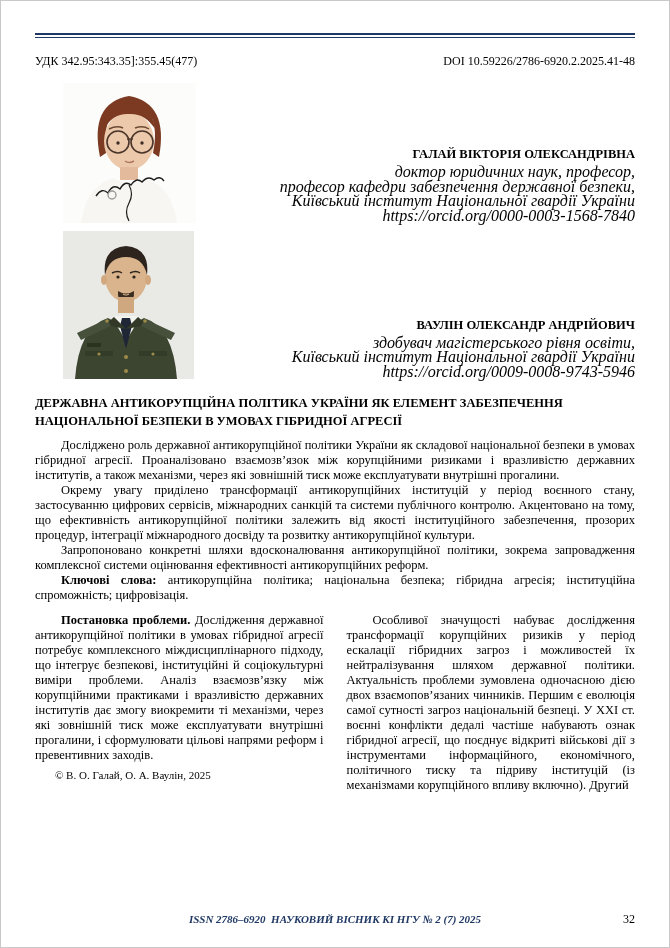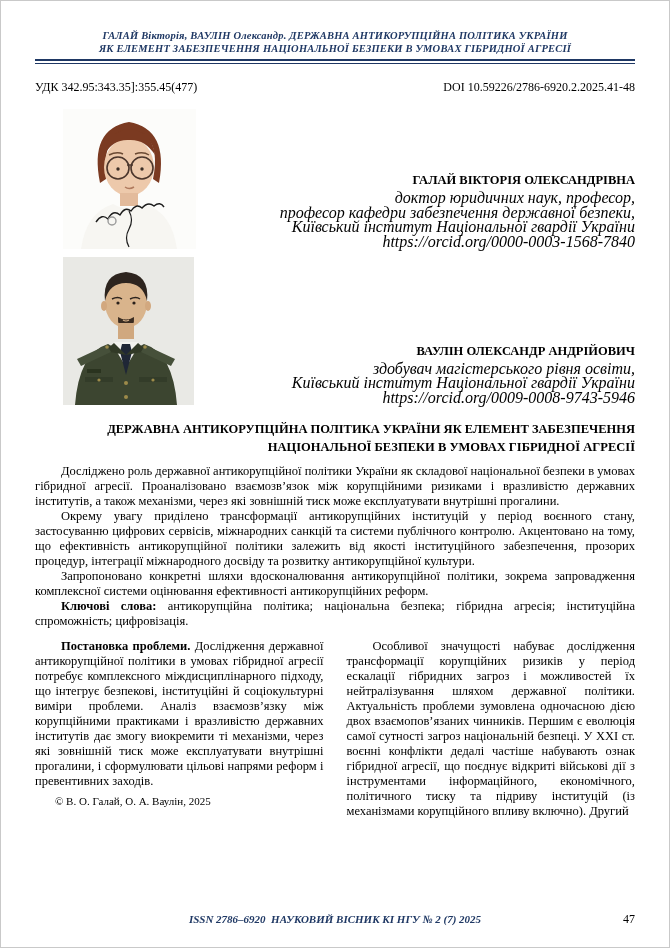--- a/index.html
+++ b/index.html
@@ -31,21 +31,21 @@
   .author-row.first { margin-top:14px; }
   .author-row.second { margin-top:8px; }
   .photo-frame { margin-left:28px; flex:0 0 auto; font-size:0; }
   .author-info { flex:1 1 auto; text-align:right; }
   .author-row.first .author-info { padding-top:10px; }
   .author-row.second .author-info { padding-top:22px; }
   .author-name { font-weight:bold; font-size:12.5px; line-height:15px; margin-bottom:3px; }
   .aff-line { display:block; font-style:italic; font-size:16px; line-height:14.5px; }
   
   .article-title {
-    margin-top:15px; text-align:right; font-weight:bold;
+    margin-top:15px; text-align:left; font-weight:bold;
     font-size:12.5px; line-height:18px;
   }
   .article-title span { display:block; }
   
   .abstract { margin-top:8px; }
   .abstract p, .keywords {
     font-size:12.5px; line-height:15px;
     text-align:justify; text-indent:26px;
   }
   .kw-label { font-weight:bold; }
@@ -65,24 +65,20 @@
   }
   .footer-page {
     position:absolute; right:0; top:0; color:#000; font-size:12px; line-height:15px;
   }
 </style>
 </head>
 <body>
 
 <div class="page">
 
-  <div class="running-head">
-    <span>ГАЛАЙ Вікторія, ВАУЛІН Олександр. ДЕРЖАВНА АНТИКОРУПЦІЙНА ПОЛІТИКА УКРАЇНИ</span>
-    <span>ЯК ЕЛЕМЕНТ ЗАБЕЗПЕЧЕННЯ НАЦІОНАЛЬНОЇ БЕЗПЕКИ В УМОВАХ ГІБРИДНОЇ АГРЕСІЇ</span>
-  </div>
   <div class="head-rule"></div>
 
   <div class="meta-row">
     <span>УДК 342.95:343.35]:355.45(477)</span>
     <span>DOI 10.59226/2786-6920.2.2025.41-48</span>
   </div>
 
   <div class="author-row first">
     <div class="photo-frame">
       <svg width="133" height="140" viewBox="0 0 133 140">
@@ -172,16 +168,16 @@
       <p><span class="lead-heading">Постановка проблеми.</span><span> Дослідження державної антикорупційної політики в умовах гібридної агресії потребує комплексного міждисциплінарного підходу, що інтегрує безпекові, інституційні й соціокультурні виміри проблеми. Аналіз взаємозв’язку між корупційними практиками і вразливістю державних інститутів дає змогу виокремити ті механізми, через які зовнішній тиск може експлуатувати внутрішні прогалини, і сформулювати цільові напрями реформ і превентивних заходів.</span></p>
       <div class="copyright">© В. О. Галай, О. А. Ваулін, 2025</div>
     </div>
     <div class="col">
       <p>Особливої значущості набуває дослідження трансформації корупційних ризиків у період ескалації гібридних загроз і можливостей їх нейтралізування шляхом державної політики. Актуальність проблеми зумовлена одночасною дією двох взаємопов’язаних чинників. Першим є еволюція самої сутності загроз національній безпеці. У XXI ст. воєнні конфлікти дедалі частіше набувають ознак гібридної агресії, що поєднує відкриті військові дії з інструментами інформаційного, економічного, політичного тиску та підриву інституцій (із механізмами корупційного впливу включно). Другий</p>
     </div>
   </div>
 
   <div class="footer">
     <span class="footer-issn">ISSN 2786–6920&nbsp; НАУКОВИЙ ВІСНИК КІ НГУ № 2 (7) 2025</span>
-    <span class="footer-page">47</span>
+    <span class="footer-page">32</span>
   </div>
 
 </div>
 
 </body></html>

